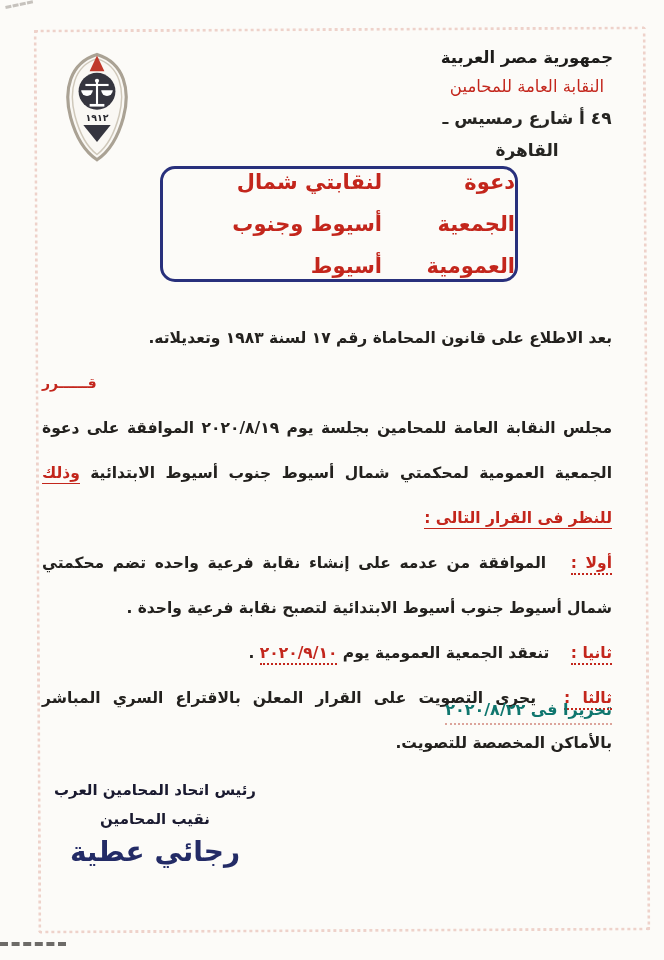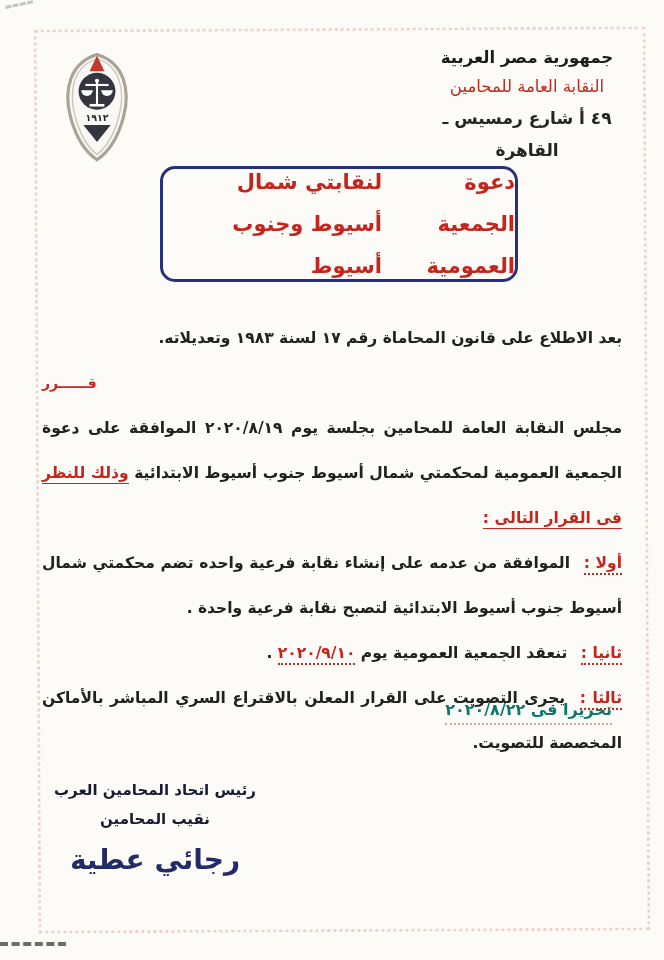--- a/index.html
+++ b/index.html
@@ -22,39 +22,39 @@
   
   .title-box{
     position:absolute;left:160px;top:166px;width:352px;height:110px;
     border:3px solid #28307c;border-radius:15px;
     display:flex;justify-content:center;align-items:center;
     color:#c3261c;font-weight:700;font-size:21px;line-height:2.0;
     background:#fcfbf8;
   }
   
   .body{
-    position:absolute;right:42px;left:42px;top:316px;
+    position:absolute;right:52px;left:42px;top:316px;
     font-size:15.5px;font-weight:700;color:#23211e;
     line-height:45px;text-align:justify;
   }
   .body p{margin:0;}
   .decision{text-align:left;color:#c3261c;font-size:14px;letter-spacing:1px;}
   .red{color:#c3261c;}
   .u-solid{border-bottom:1.6px solid #c3261c;padding-bottom:1px;}
-  .red-label{color:#c3261c;border-bottom:2px dotted #c3261c;padding-bottom:1px;margin-left:8px;}
+  .red-label{color:#c3261c;border-bottom:2px dotted #c3261c;padding-bottom:1px;margin-left:16px;}
   .date-u{border-bottom:2px dotted #c3261c;padding-bottom:1px;}
   
   .issued{
     position:absolute;top:700px;right:52px;
     color:#0f766e;font-weight:700;font-size:16px;
     border-bottom:2px dotted #dca49b;padding-bottom:4px;
   }
   .signature{position:absolute;left:40px;top:776px;width:230px;text-align:center;}
   .sig-t{font-size:15px;font-weight:700;color:#1a1a30;line-height:1.95;}
-  .sig-name{font-size:28px;font-weight:700;color:#232b66;margin-top:8px;}
+  .sig-name{font-size:28px;font-weight:700;color:#232b66;margin-top:0;}
   
   .artifact-tl{position:absolute;left:6px;top:3px;width:28px;height:8px;
     border-top:3px dashed #9b958d;opacity:.55;transform:rotate(-12deg);}
   .artifact-bl{position:absolute;left:0;top:942px;width:66px;height:6px;
     border-top:4px dashed #4a4845;opacity:.8;}
 </style>
 </head>
 <body>
 
 <div class="page">

